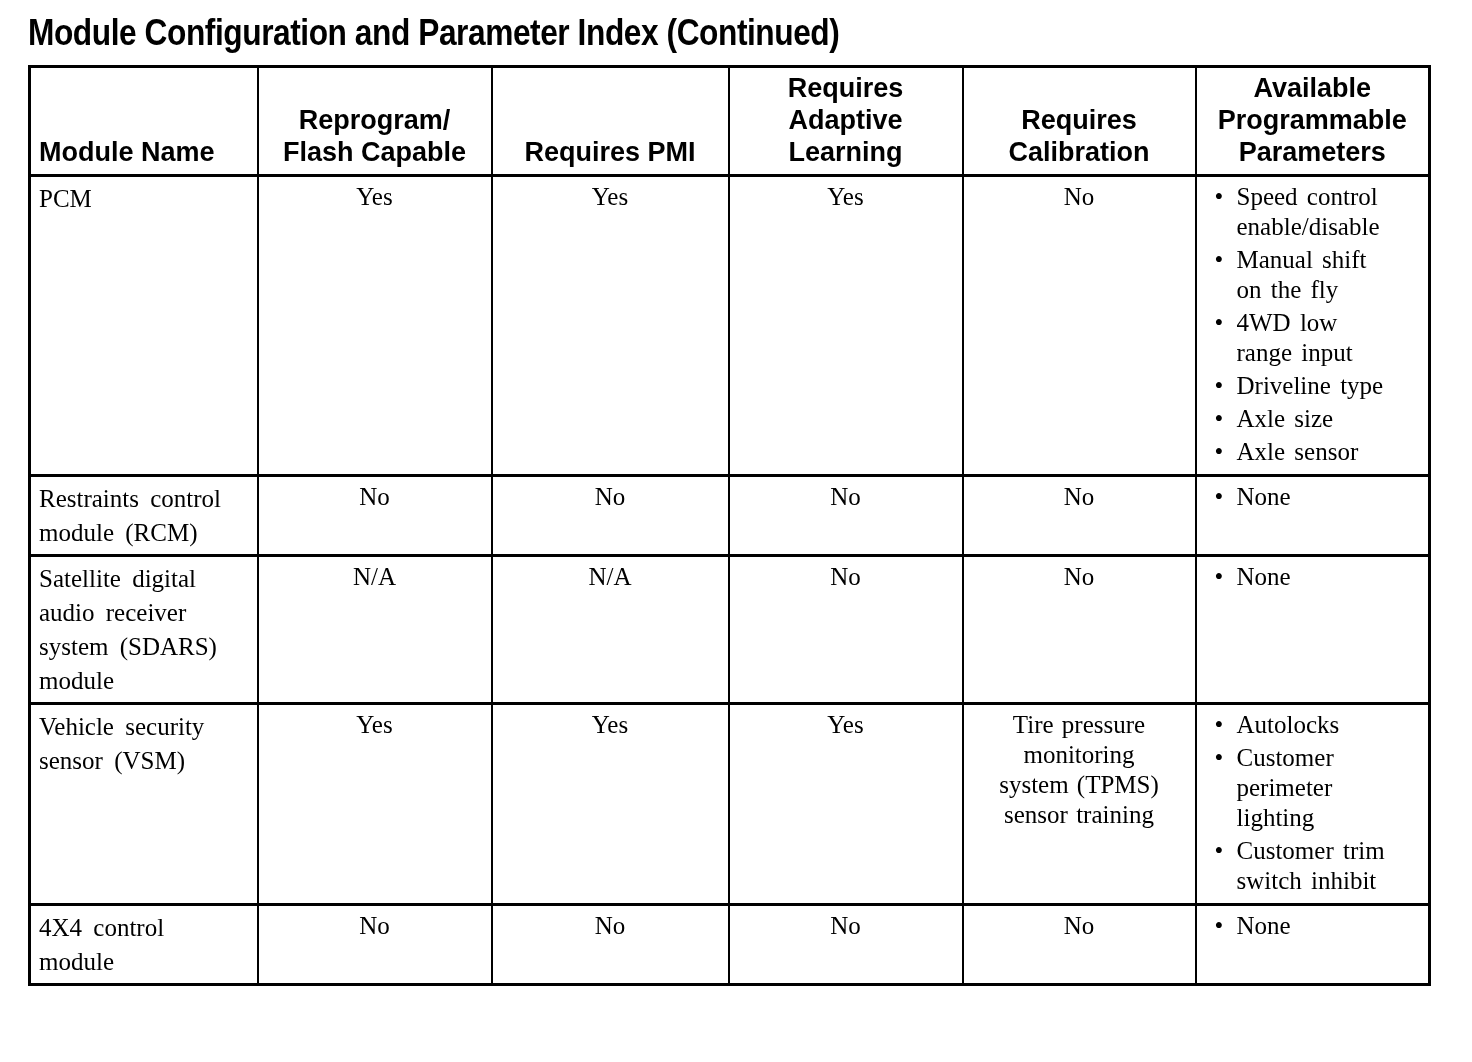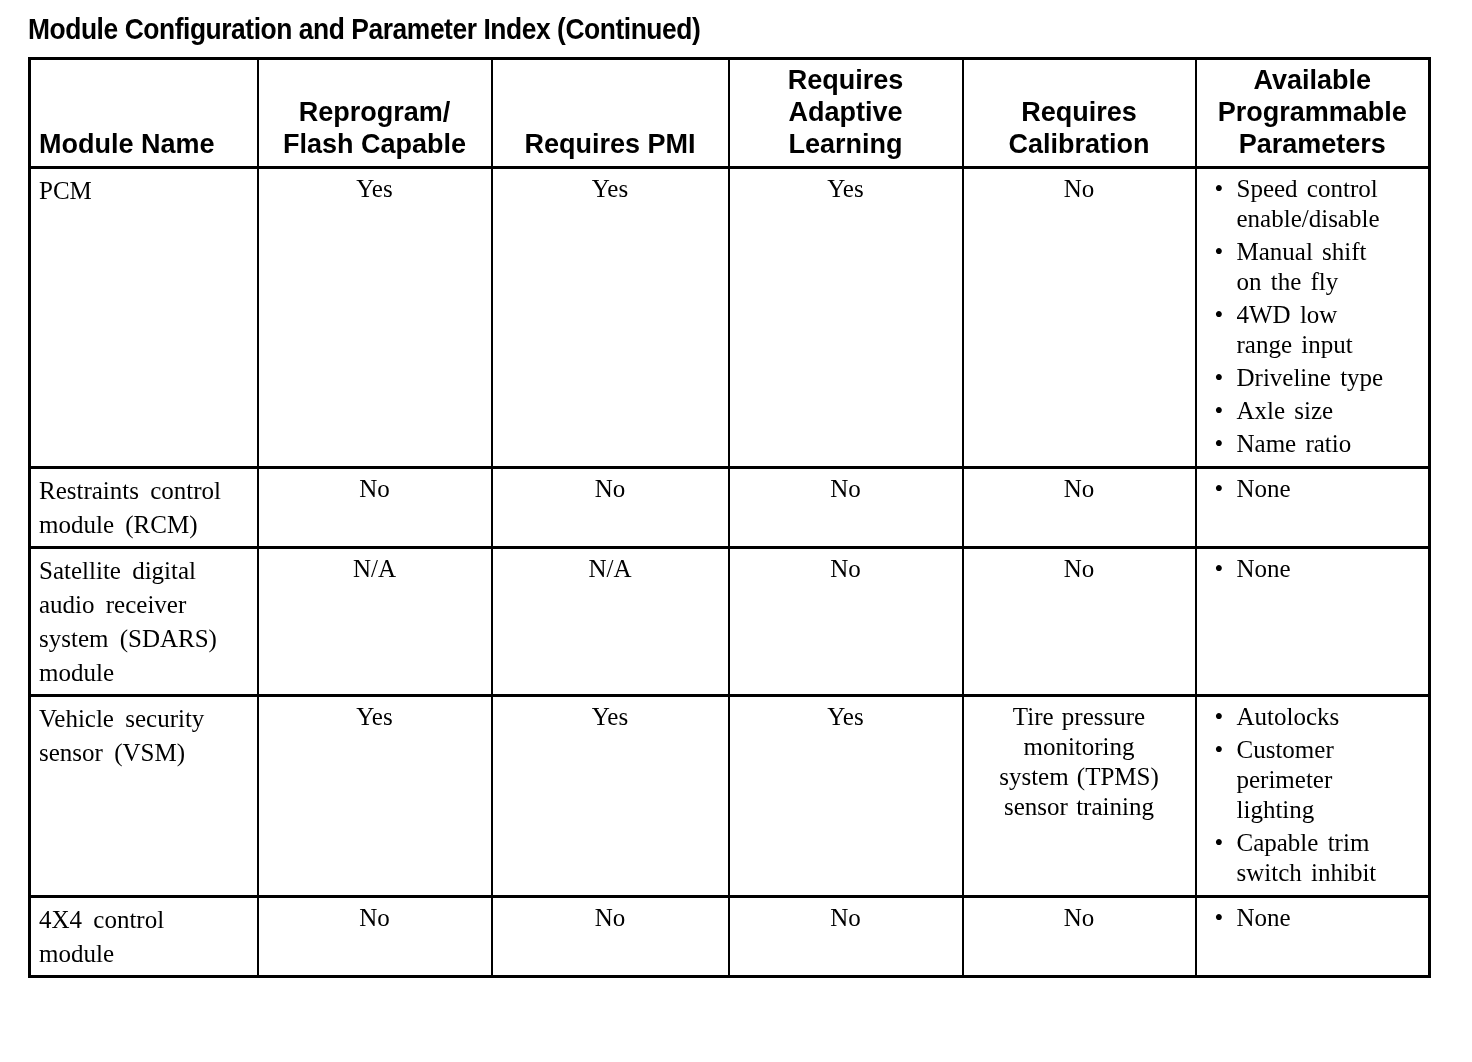--- a/index.html
+++ b/index.html
@@ -11,21 +11,21 @@
     height: 1062px;
     overflow: hidden;
   }
   .page {
     padding: 12px 24px 0 28px;
     font-family: "Liberation Serif", serif;
   }
   .doc-title {
     font-family: "Liberation Sans", sans-serif;
     font-weight: bold;
-    font-size: 30px;
+    font-size: 36px;
     letter-spacing: -0.5px;
     margin: 0 0 11px 0;
     white-space: nowrap;
   }
   .doc-title > span {
     display: inline-block;
     transform: scaleX(0.88);
     transform-origin: left center;
   }
   table.cfg {
@@ -163,21 +163,21 @@
             <div class="param">
               <span class="bullet">•</span>
               <span class="param-text">Driveline type</span>
             </div>
             <div class="param">
               <span class="bullet">•</span>
               <span class="param-text">Axle size</span>
             </div>
             <div class="param">
               <span class="bullet">•</span>
-              <span class="param-text">Name ratio</span>
+              <span class="param-text">Axle sensor</span>
             </div>
           </td>
         </tr>
         <tr class="row-2">
           <td class="name-cell"><span>Restraints control
 module (RCM)</span></td>
           <td class="value-cell"><span>No</span></td>
           <td class="value-cell"><span>No</span></td>
           <td class="value-cell"><span>No</span></td>
           <td class="value-cell"><span>No</span></td>
@@ -220,21 +220,21 @@
               <span class="param-text">Autolocks</span>
             </div>
             <div class="param">
               <span class="bullet">•</span>
               <span class="param-text">Customer
 perimeter
 lighting</span>
             </div>
             <div class="param">
               <span class="bullet">•</span>
-              <span class="param-text">Capable trim
+              <span class="param-text">Customer trim
 switch inhibit</span>
             </div>
           </td>
         </tr>
         <tr class="row-5">
           <td class="name-cell"><span>4X4 control
 module</span></td>
           <td class="value-cell"><span>No</span></td>
           <td class="value-cell"><span>No</span></td>
           <td class="value-cell"><span>No</span></td>

